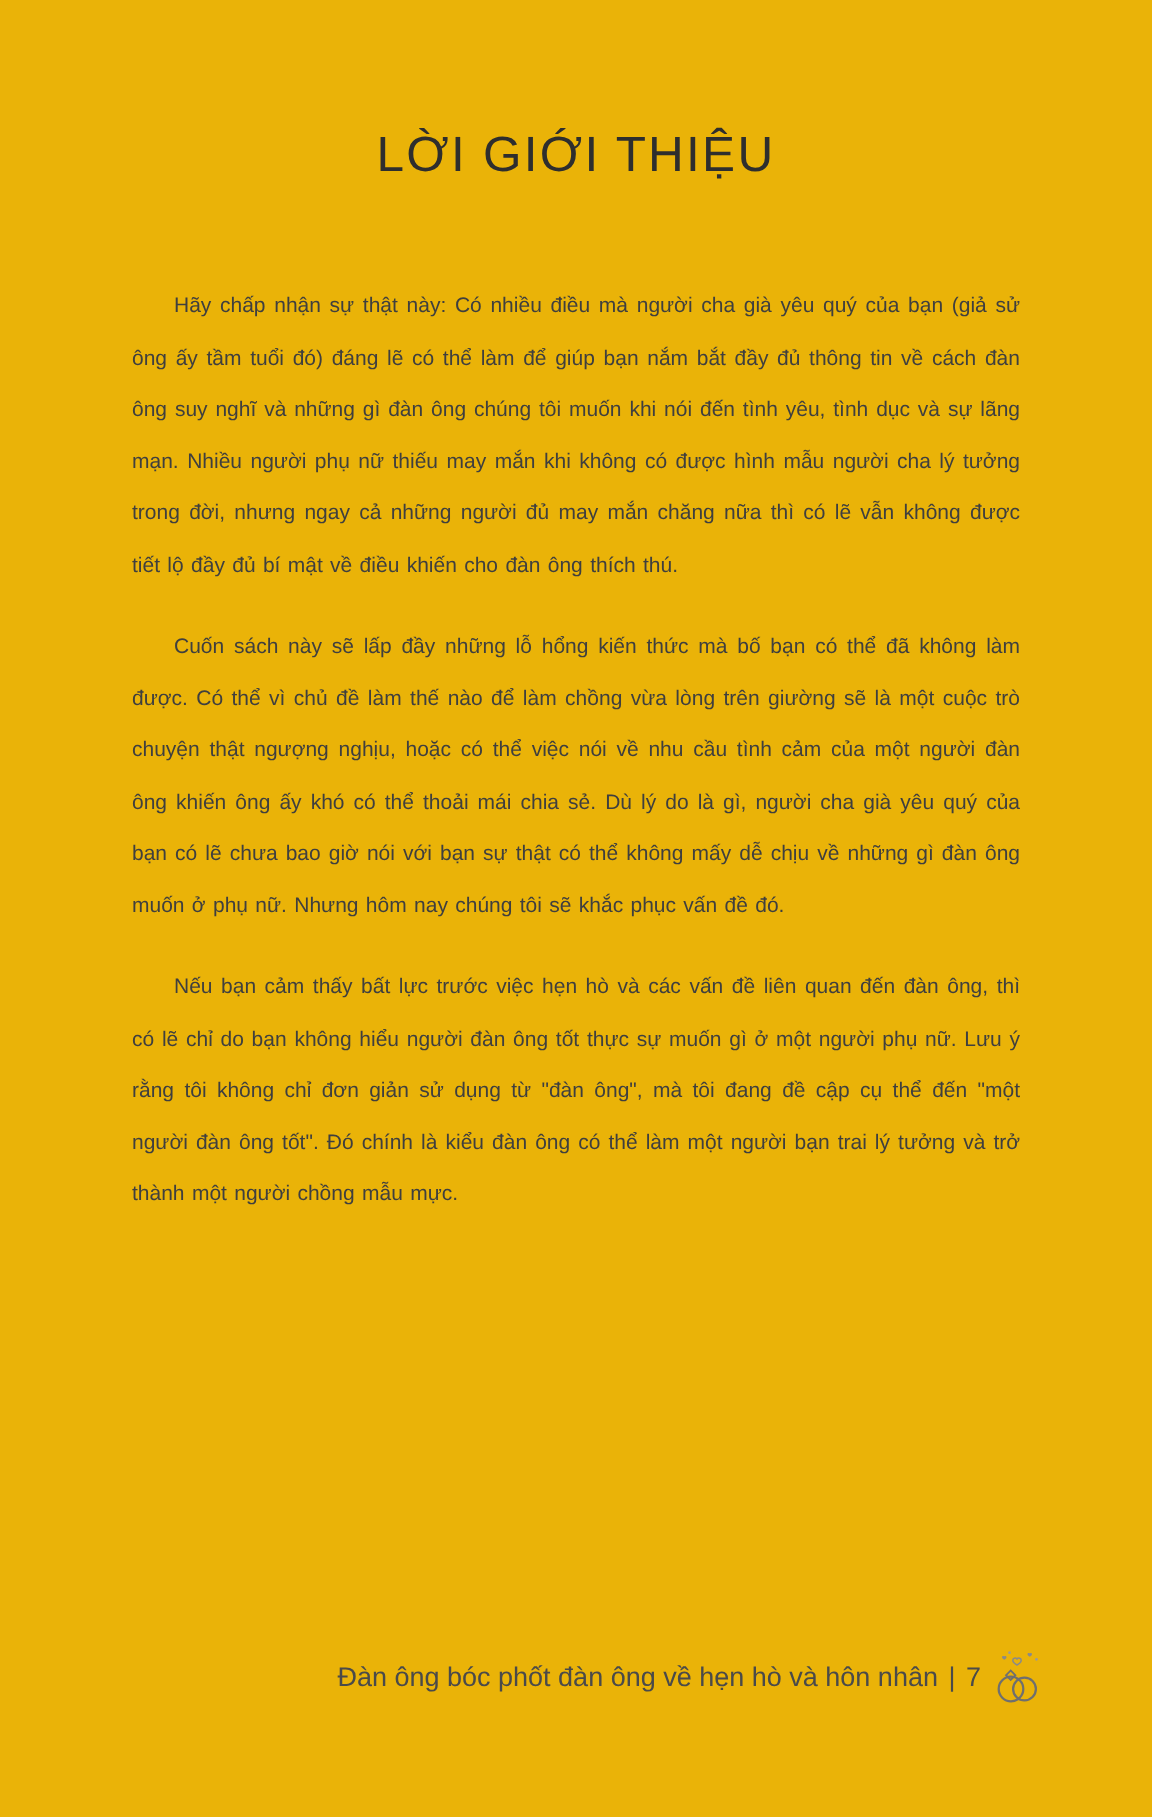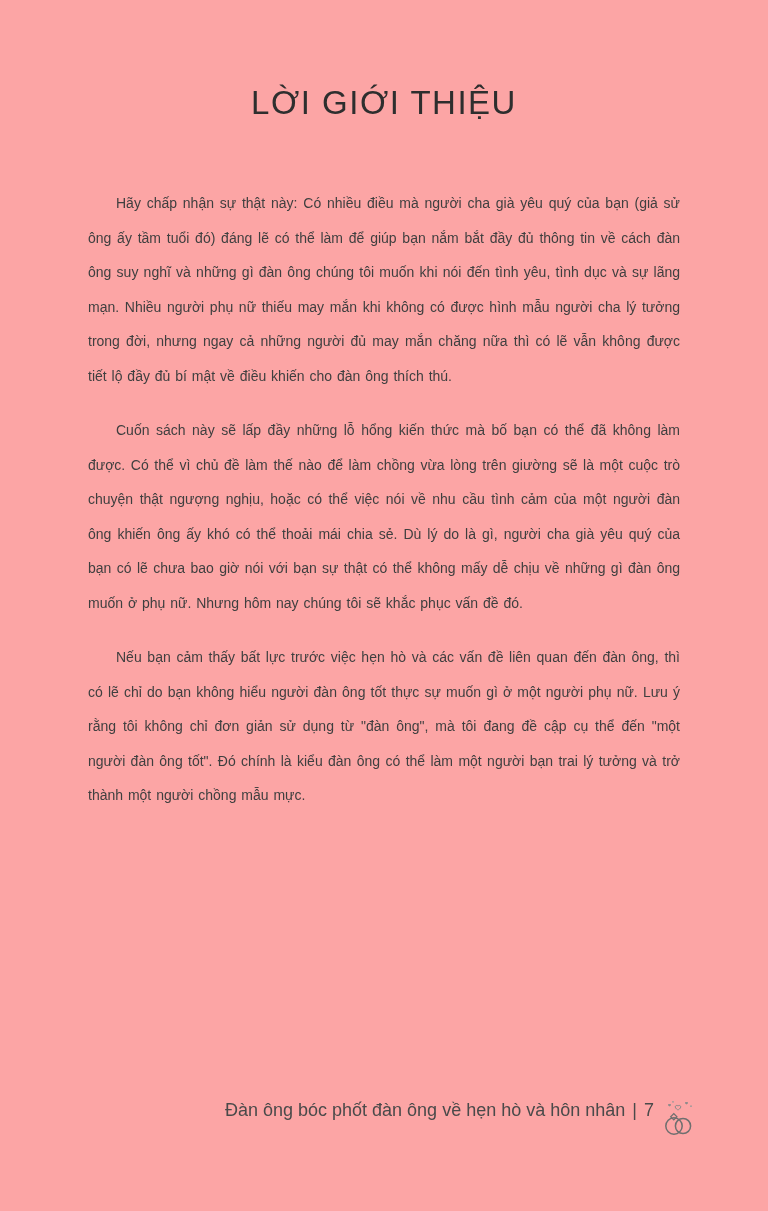--- a/index.html
+++ b/index.html
@@ -4,21 +4,21 @@
 <style>
   html, body {
     margin: 0;
     padding: 0;
     background: #ffffff;
   }
   .page {
     position: relative;
     width: 768px;
     height: 1211px;
-    background: #fca5a5;
+    background: #eab308;
     box-sizing: border-box;
     padding: 84px 88px 0 88px;
     font-family: "Liberation Sans", sans-serif;
     color: #3f3f3f;
     overflow: hidden;
   }
   .page-title {
     margin: 0 0 64px 0;
     text-align: center;
     font-size: 33px;
@@ -33,21 +33,21 @@
     text-align: justify;
     text-indent: 28px;
     color: #3f3f3f;
     word-spacing: 1px;
   }
   .page-footer {
     position: absolute;
     right: 72px;
     top: 1100px;
     display: flex;
-    align-items: flex-start;
+    align-items: center;
     gap: 6px;
     font-size: 18px;
     color: #4a4a4a;
   }
   .footer-text-group {
     display: flex;
     gap: 7px;
     align-items: baseline;
     padding-bottom: 2px;
   }

